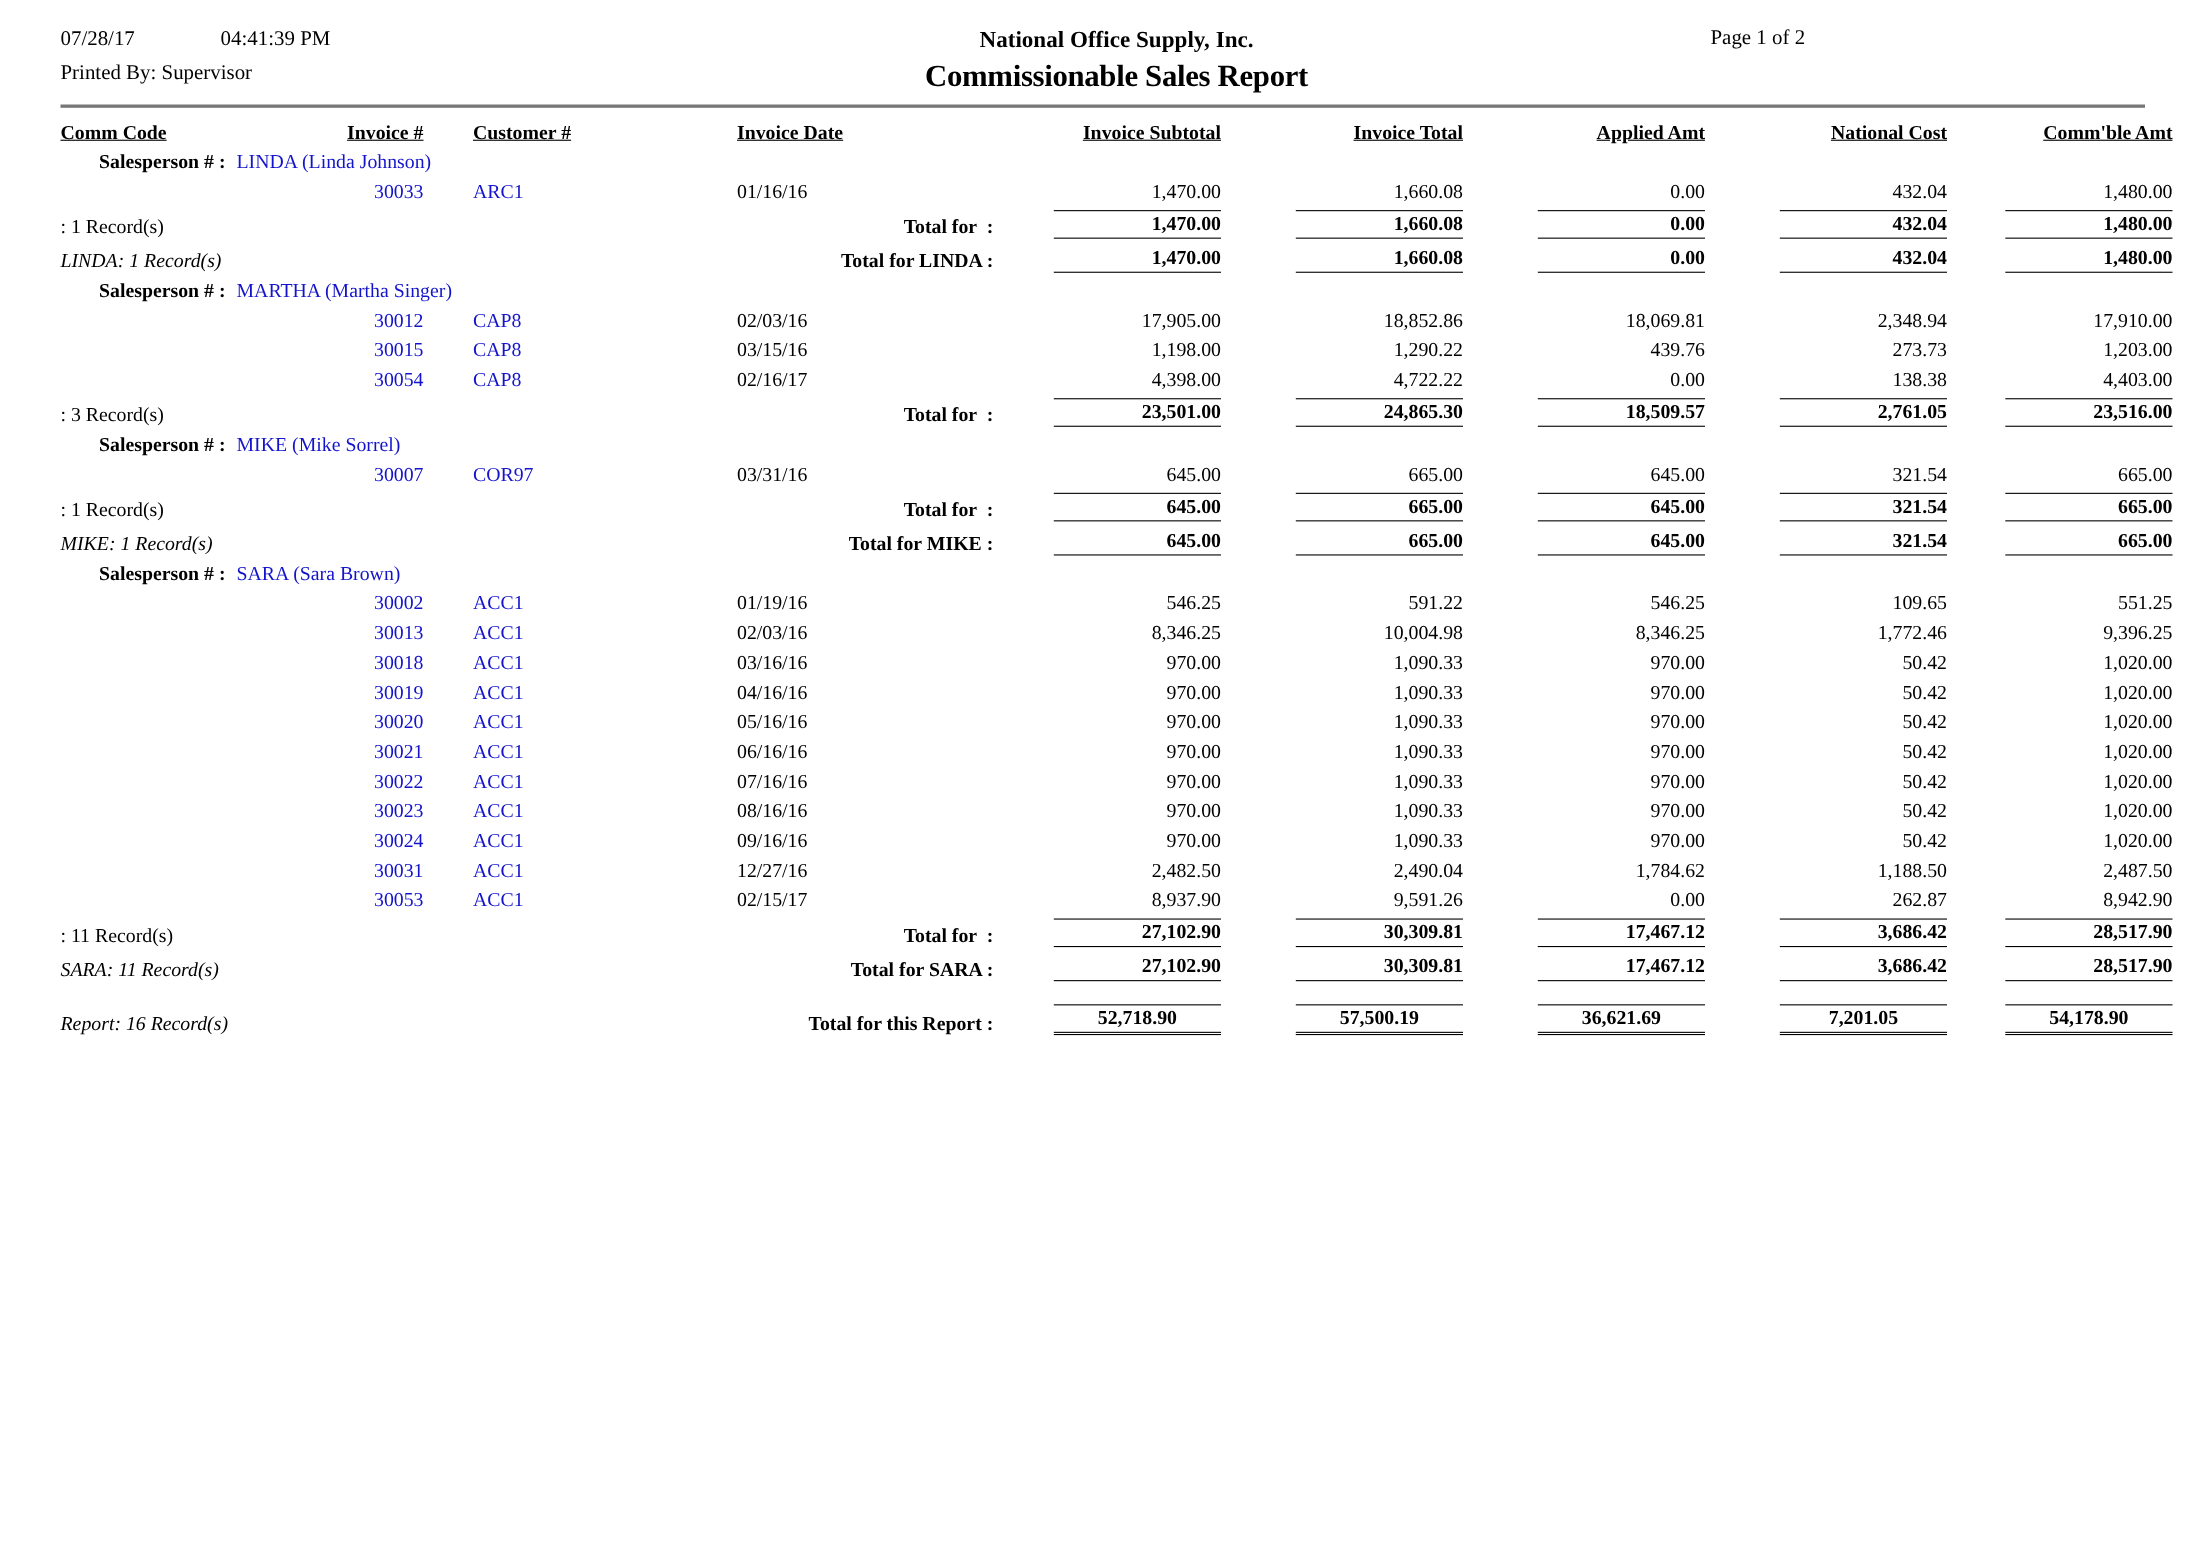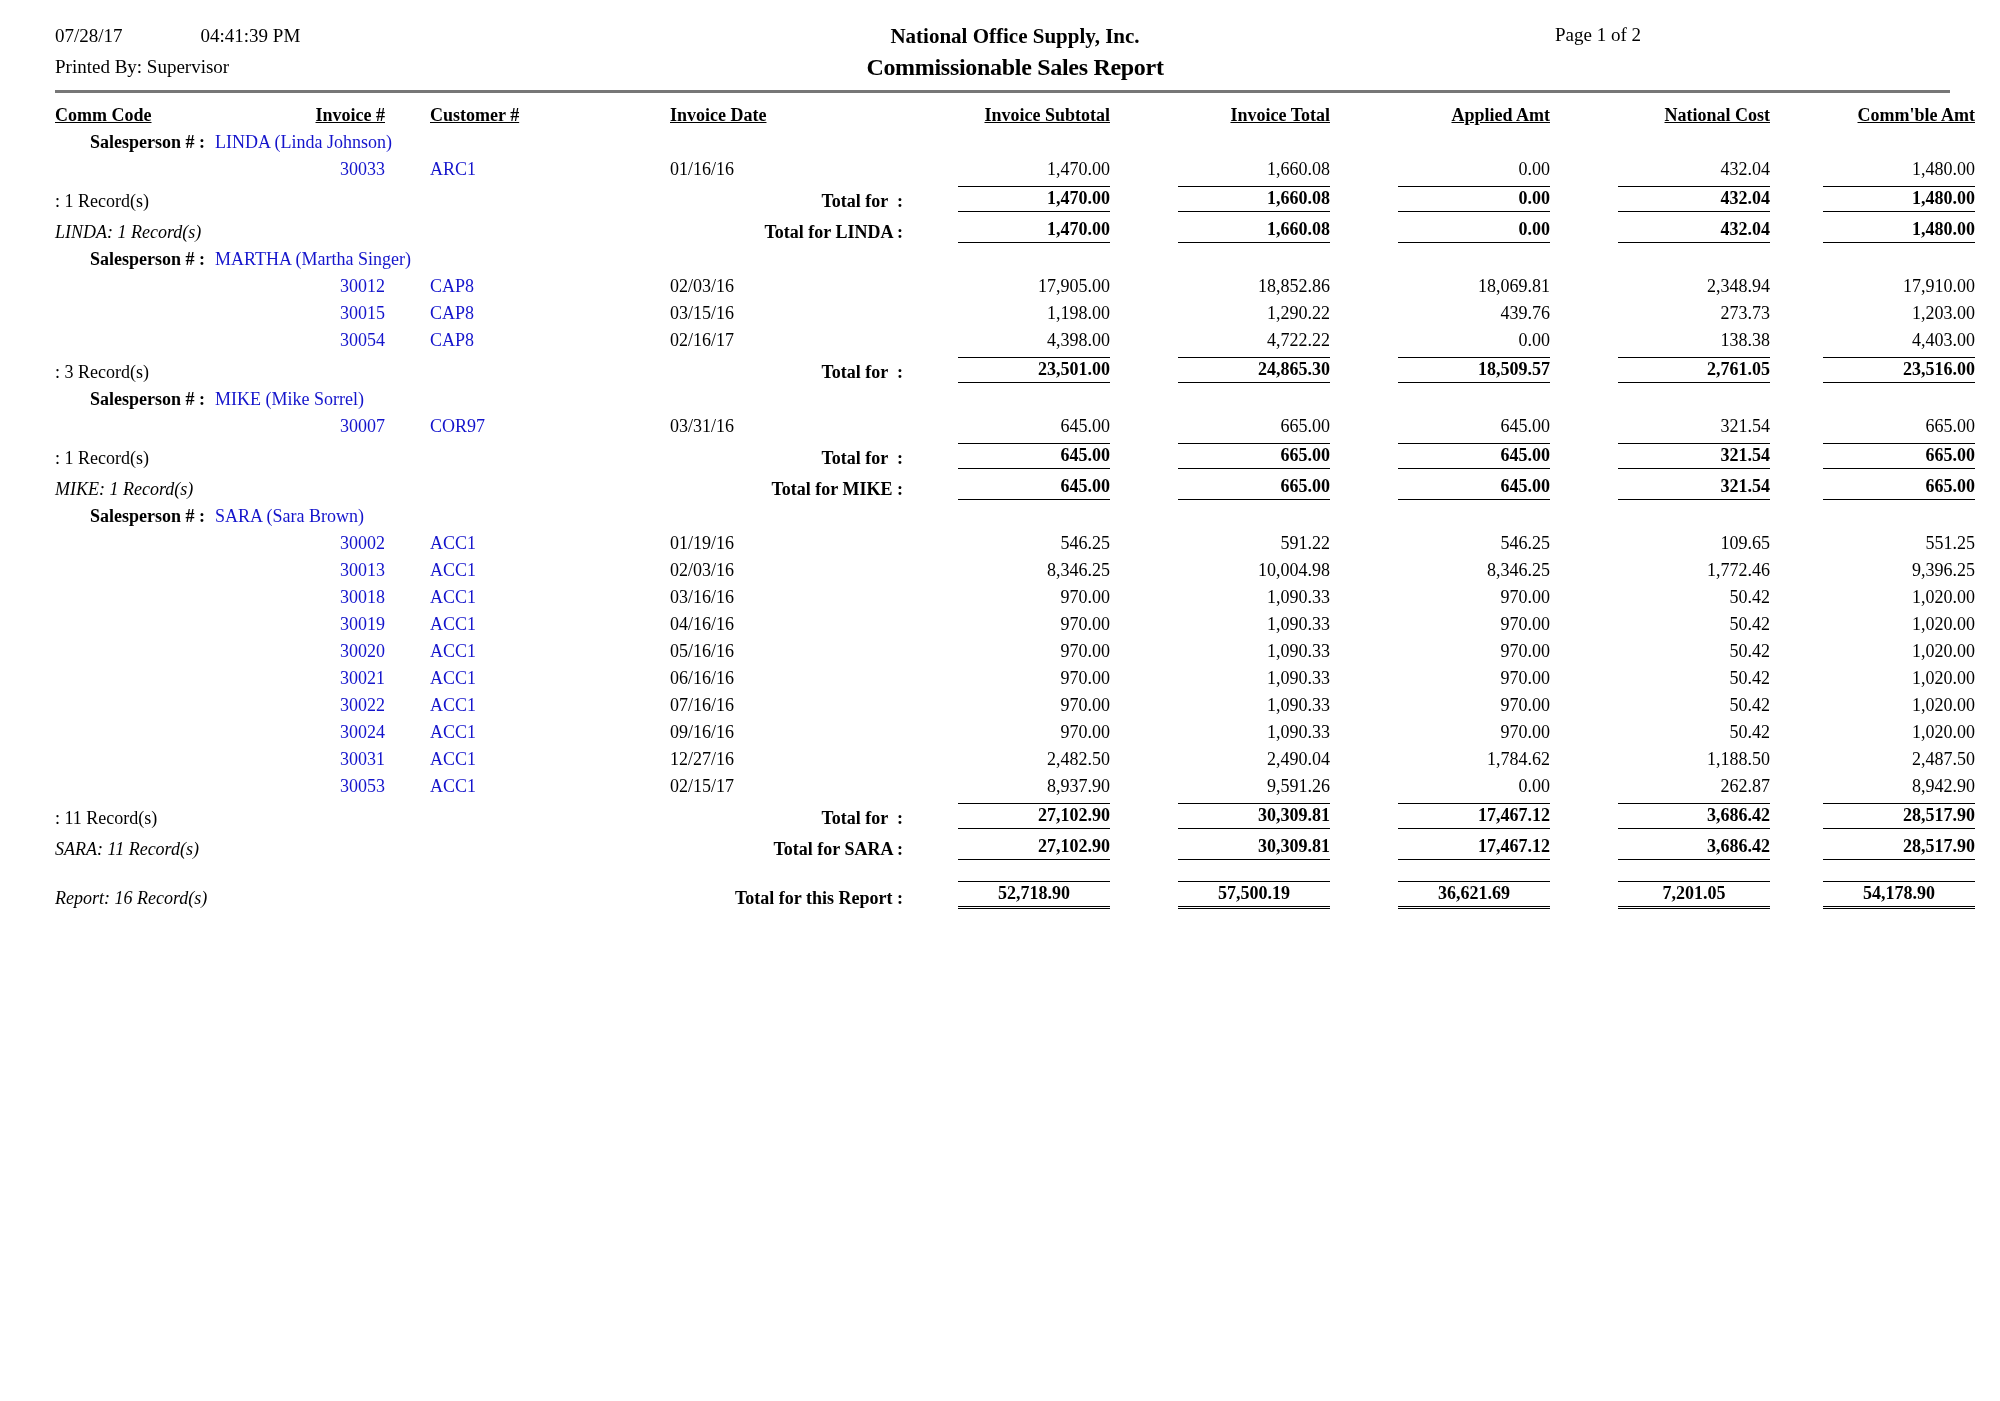--- a/index.html
+++ b/index.html
@@ -11,21 +11,21 @@
   }
   .page { padding:24px 25px 0 55px; }
 
   
   .hdr { display:flex; align-items:flex-start; }
   .hdr-left { width:420px; font-size:19px; line-height:24px; }
   .hdr-left .time { margin-left:34px;padding-left:44px; }
   .printedby { margin-top:7px; }
   .hdr-center { flex:1; text-align:center; }
   .company { font-size:21px; font-weight:bold; }
-  .title { font-size:24px; font-weight:bold; margin-top:5px; letter-spacing:-0.3px; }
+  .title { font-size:28px; font-weight:bold; margin-top:5px; letter-spacing:-0.3px; }
   .hdr-right { width:420px; text-align:left; font-size:19px; padding-right:70px; }
   .rule { border:none; border-top:3px solid var(--rule); width:1895px; margin:9px 0 8px 0; }
 
   
   table.grid { border-collapse:collapse; table-layout:fixed; width:1920px; }
   th { font-size:18px; font-weight:bold; text-decoration:underline; padding:4px 0 3px 0; white-space:nowrap; }
   td { font-size:18px; padding:3px 0; white-space:nowrap; vertical-align:bottom; }
   .l { text-align:left; }
   .r { text-align:right; }
   .b { font-weight:bold;text-align:right; }
@@ -278,20 +278,31 @@
           <td class="cust blu">ACC1</td>
           <td class="l">07/16/16</td>
           <td class="num">970.00</td>
           <td class="num">1,090.33</td>
           <td class="num">970.00</td>
           <td class="num">50.42</td>
           <td class="num">1,020.00</td>
         </tr>
         <tr class="data">
           <td class="l"></td>
+          <td class="r blu">30023</td>
+          <td class="cust blu">ACC1</td>
+          <td class="l">08/16/16</td>
+          <td class="num">970.00</td>
+          <td class="num">1,090.33</td>
+          <td class="num">970.00</td>
+          <td class="num">50.42</td>
+          <td class="num">1,020.00</td>
+        </tr>
+        <tr class="data">
+          <td class="l"></td>
           <td class="r blu">30024</td>
           <td class="cust blu">ACC1</td>
           <td class="l">09/16/16</td>
           <td class="num">970.00</td>
           <td class="num">1,090.33</td>
           <td class="num">970.00</td>
           <td class="num">50.42</td>
           <td class="num">1,020.00</td>
         </tr>
         <tr class="data">

